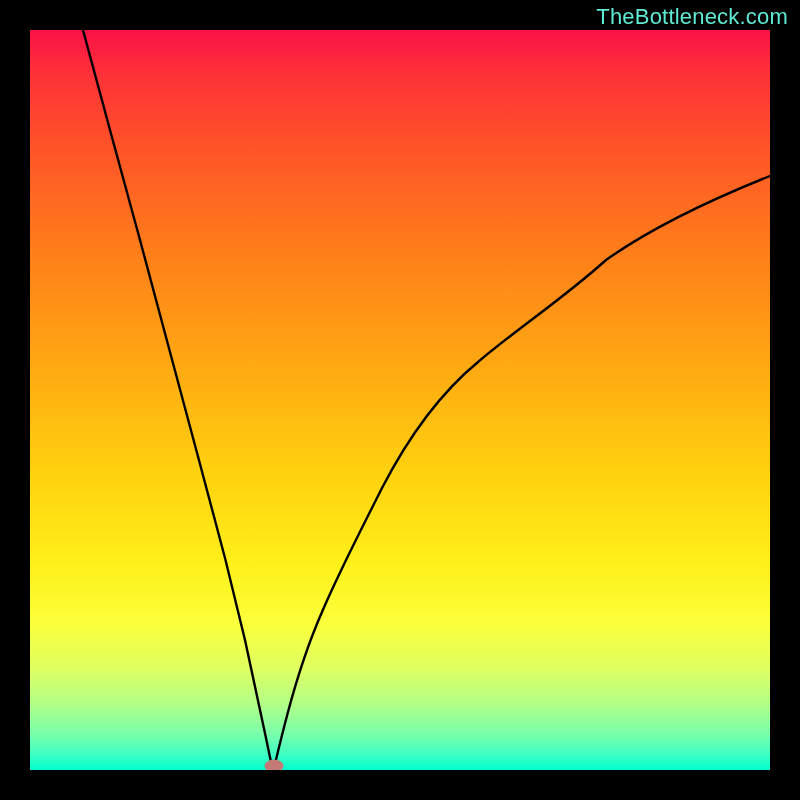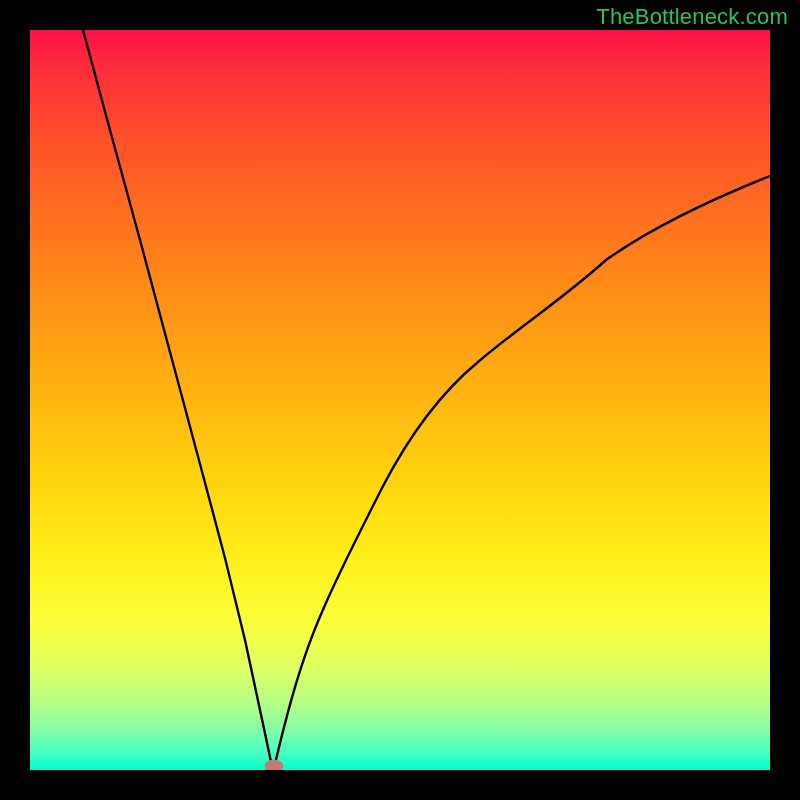--- a/index.html
+++ b/index.html
@@ -14,21 +14,21 @@
   .frame {
     position: relative;
     width: 800px;
     height: 800px;
     background: #000;
   }
   .watermark {
     position: absolute;
     top: 4px;
     right: 12px;
-    color: #22c55e;
+    color: #5eead4;
     font-size: 22px;
     font-weight: 400;
     letter-spacing: 0.2px;
     z-index: 10;
     text-align: center;
   }
   .plot-area {
     position: absolute;
     left: 30px;
     top: 30px;

